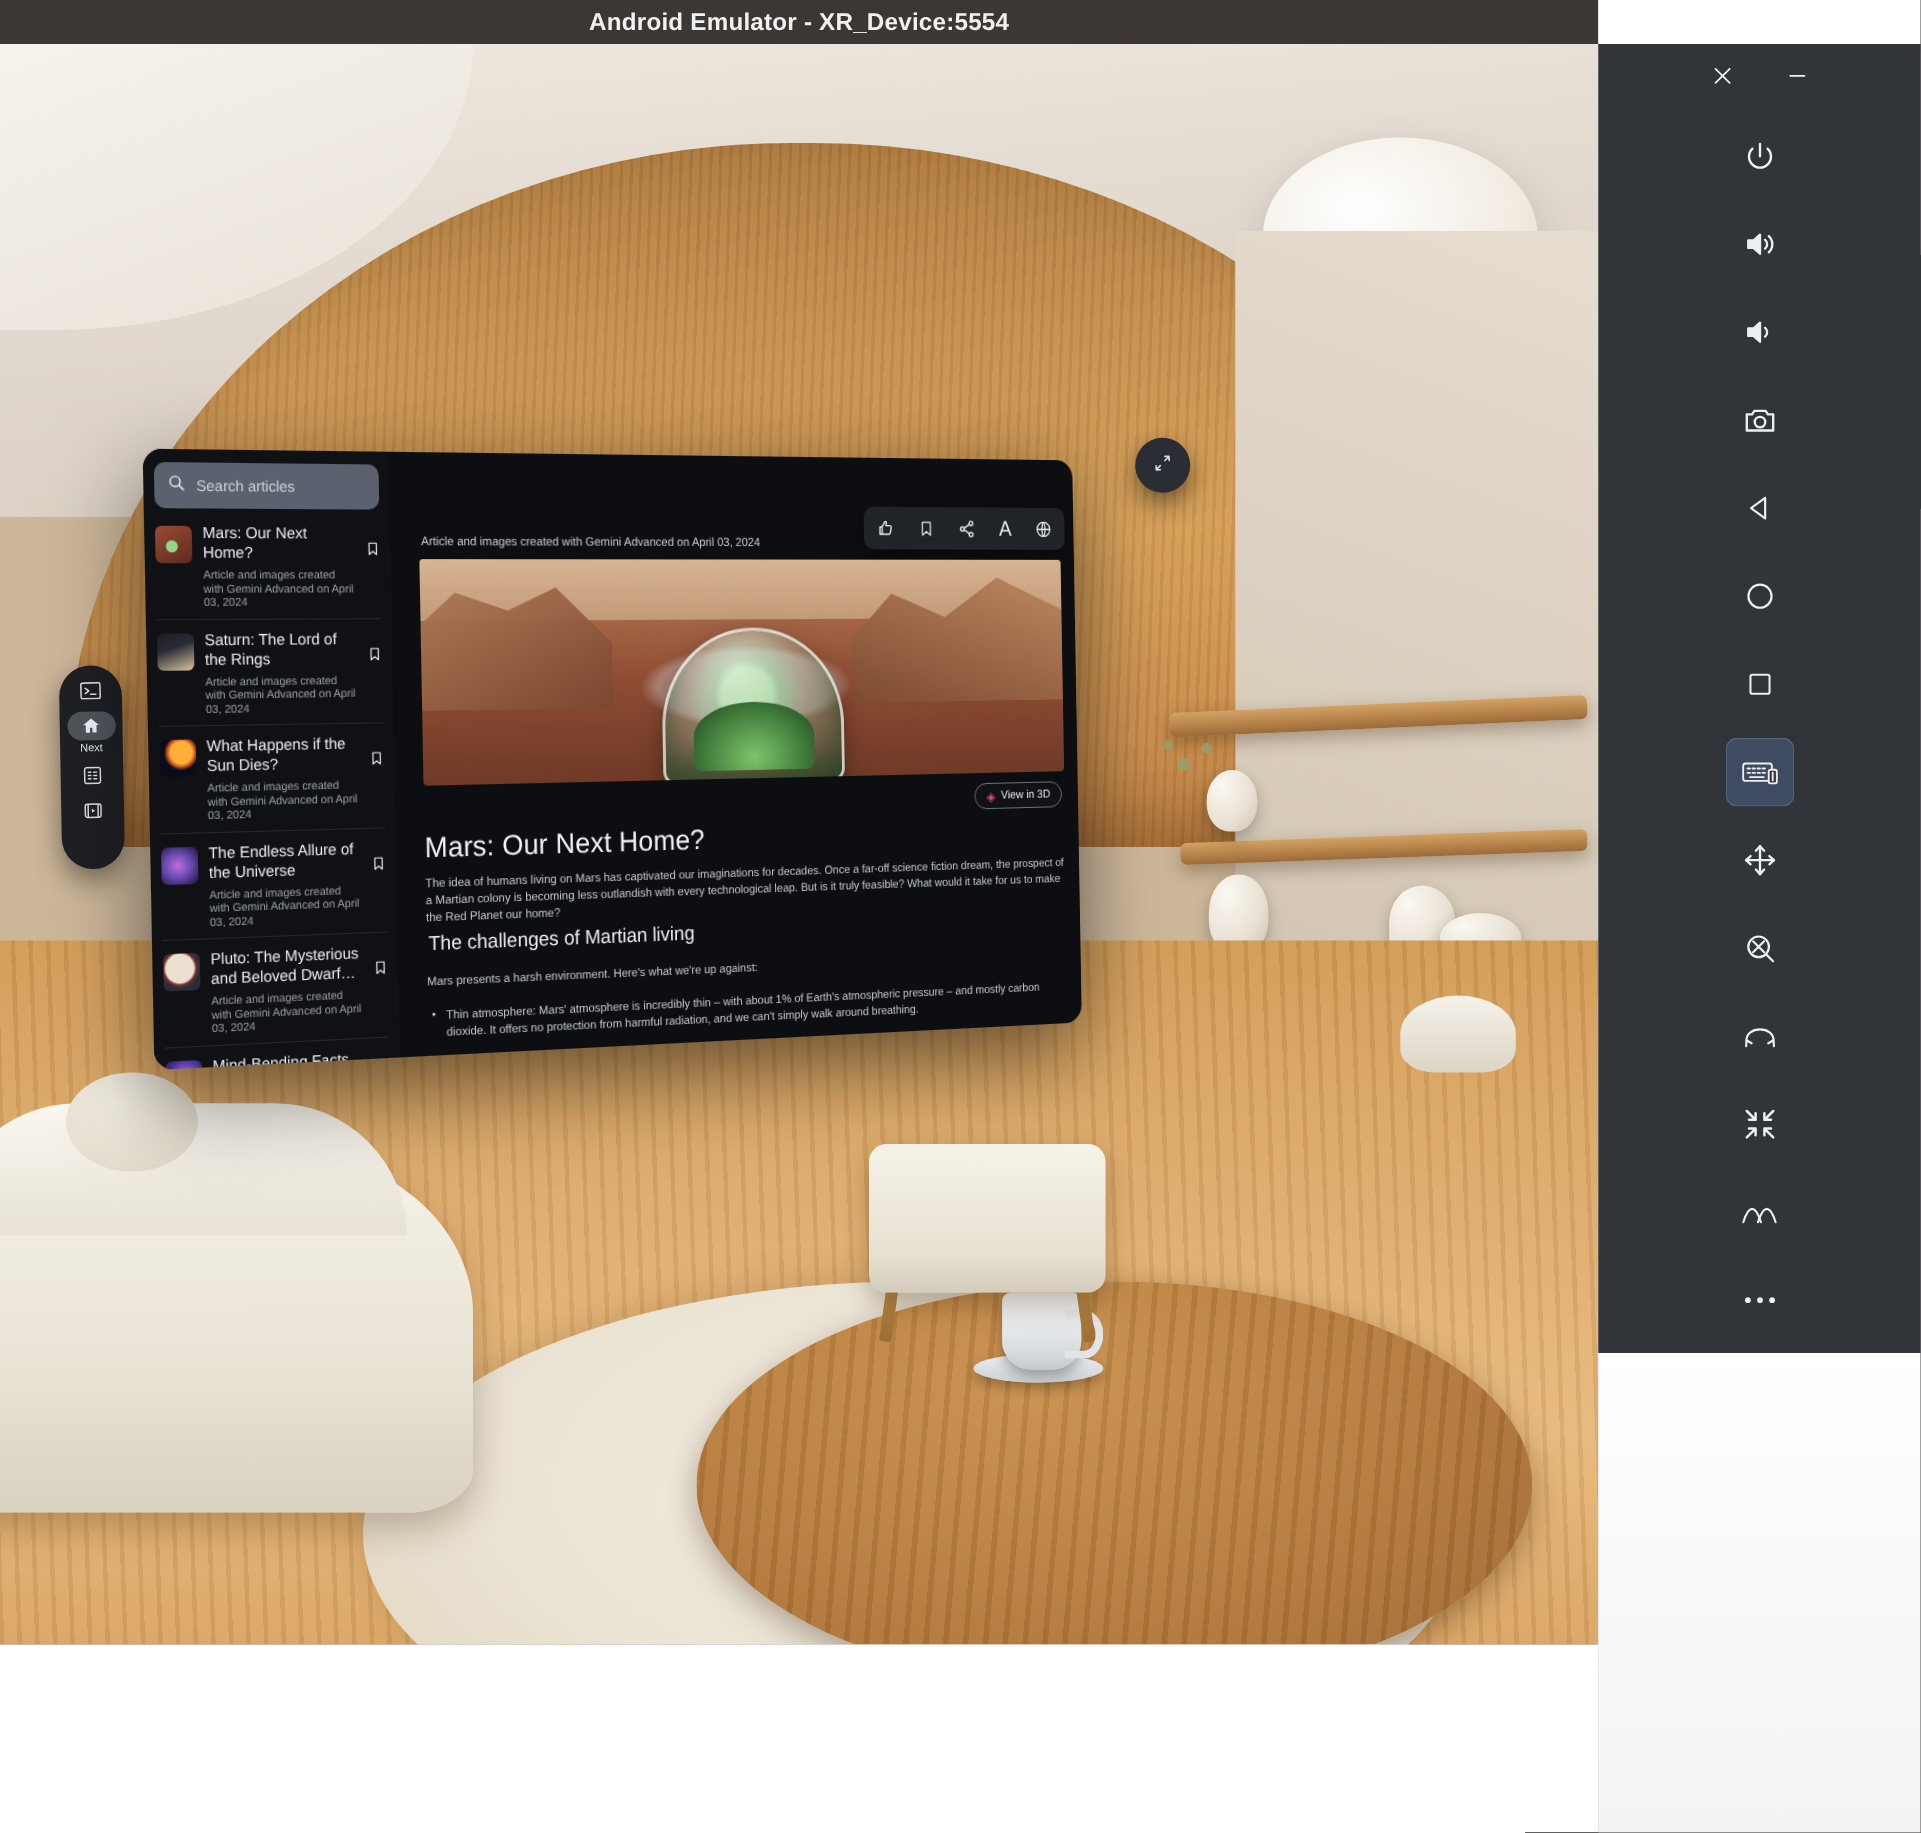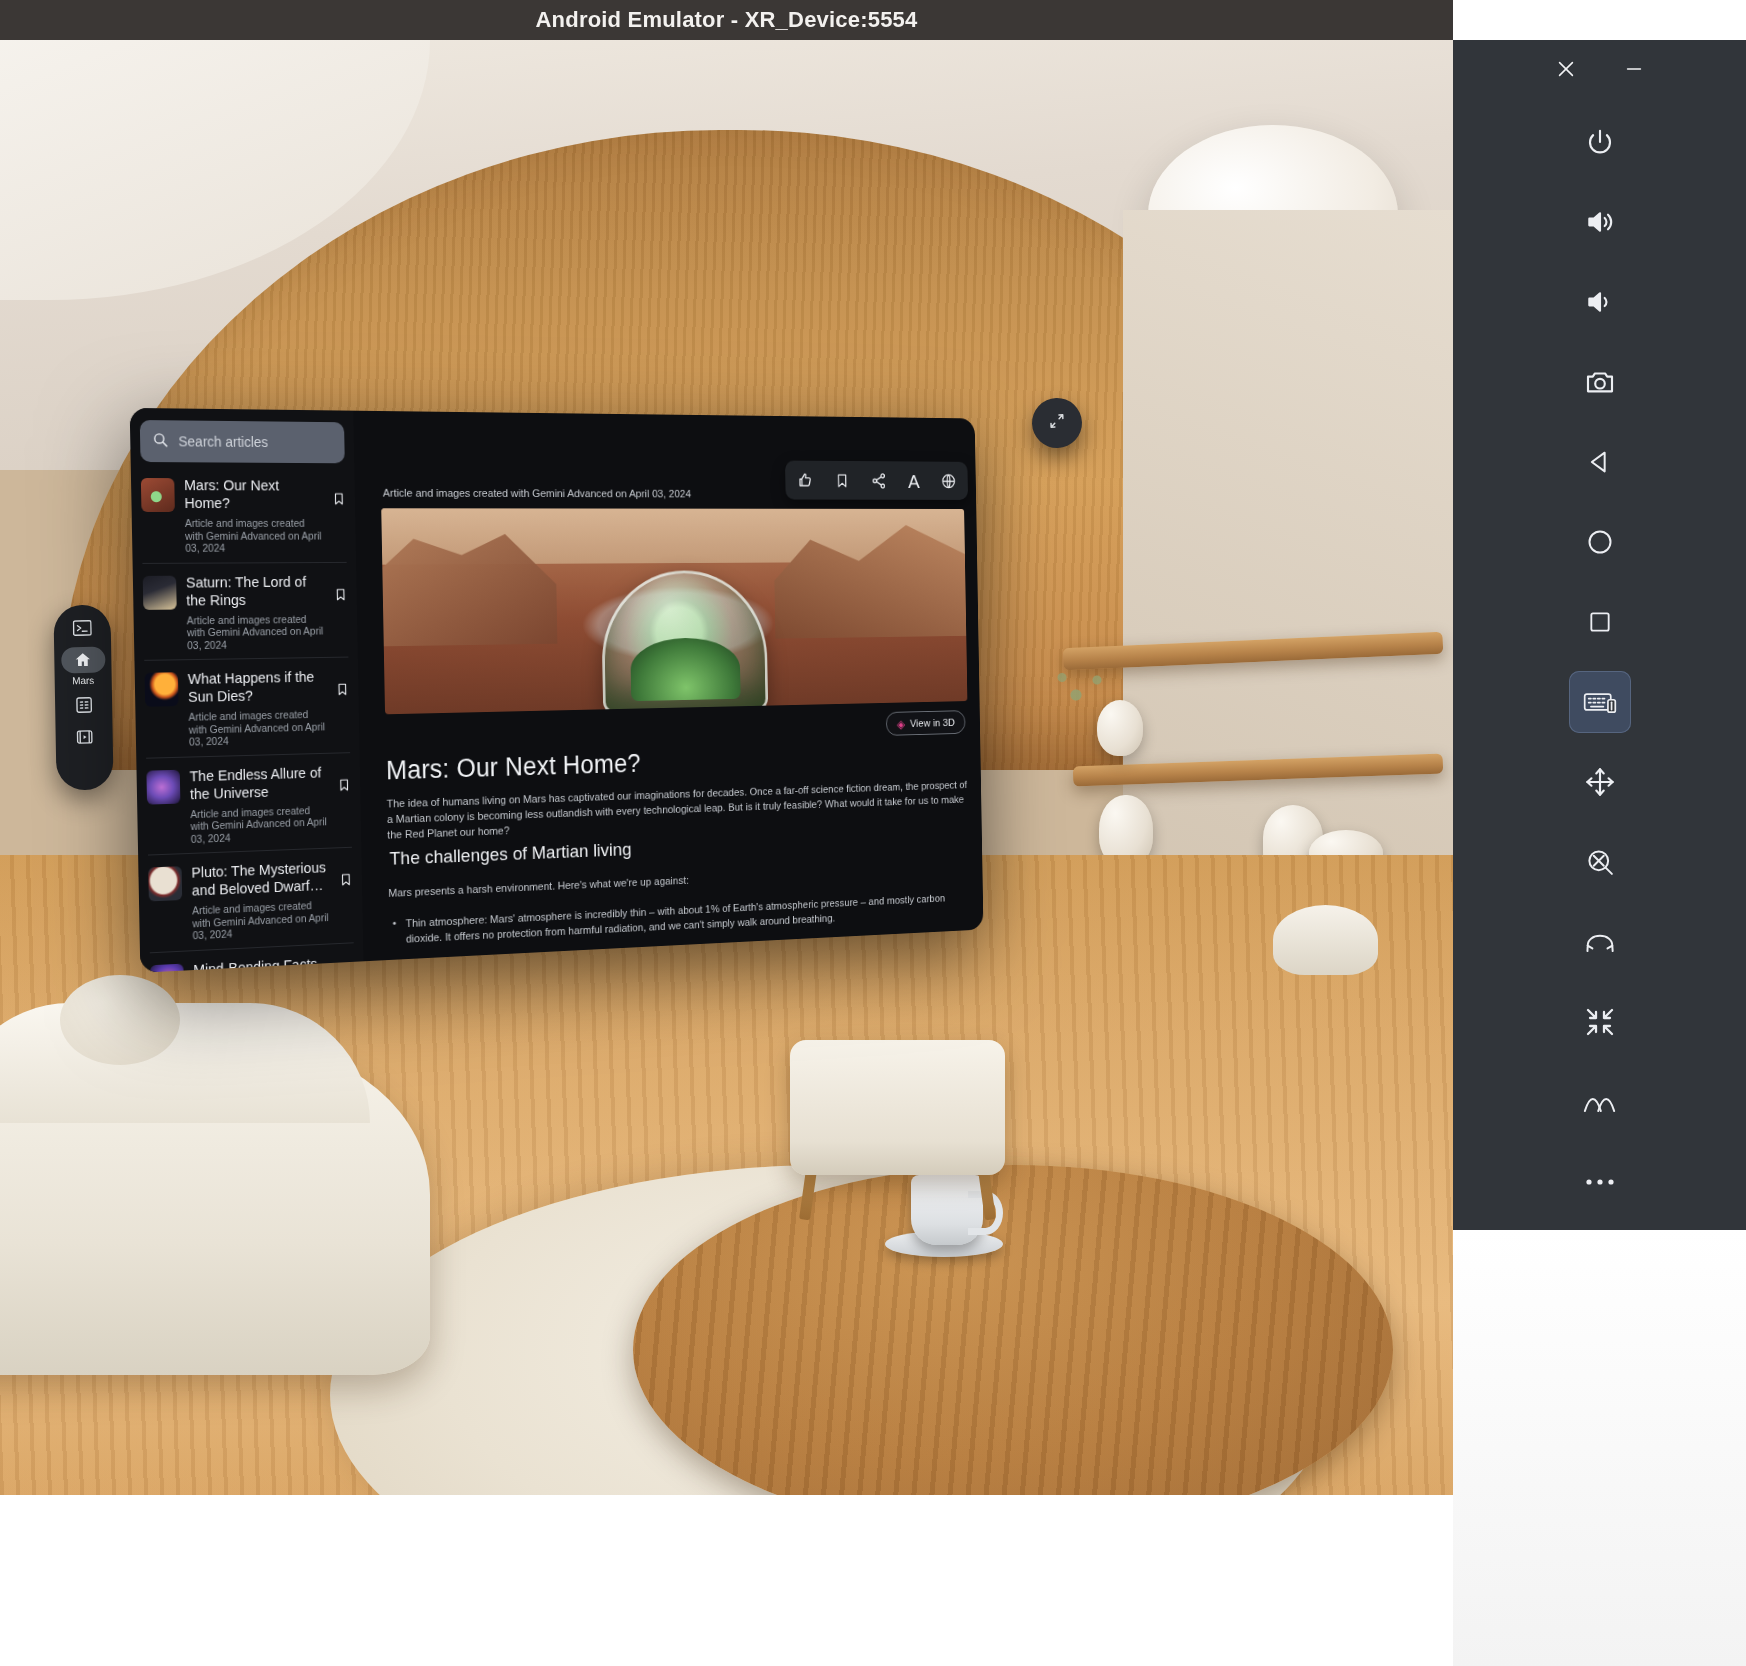--- a/index.html
+++ b/index.html
@@ -427,21 +427,21 @@
       </div>
 
       <div class="dock-item">
         <div class="dock-pill active">
           <span>
             <svg width="19" height="18" viewBox="0 0 24 24" fill="#f2f4f7">
               <path d="M12 3 2.5 11h3v9h5v-6h3v6h5v-9h3z"></path>
             </svg>
           </span>
         </div>
-        <div class="dock-label">Mars</div>
+        <div class="dock-label">Next</div>
       </div>
 
       <div class="dock-item">
         <div class="dock-pill">
           <span>
             <svg width="18" height="18" viewBox="0 0 24 24" fill="none" stroke="#dfe3e8" stroke-width="1.8">
               <rect x="2.5" y="2.5" width="19" height="19" rx="2.5"></rect>
               <path d="M7 8h3M7 12h3M7 16h3M13.5 8h3.5M13.5 12h3.5M13.5 16h3.5" stroke-linecap="round"></path>
             </svg>
           </span>

